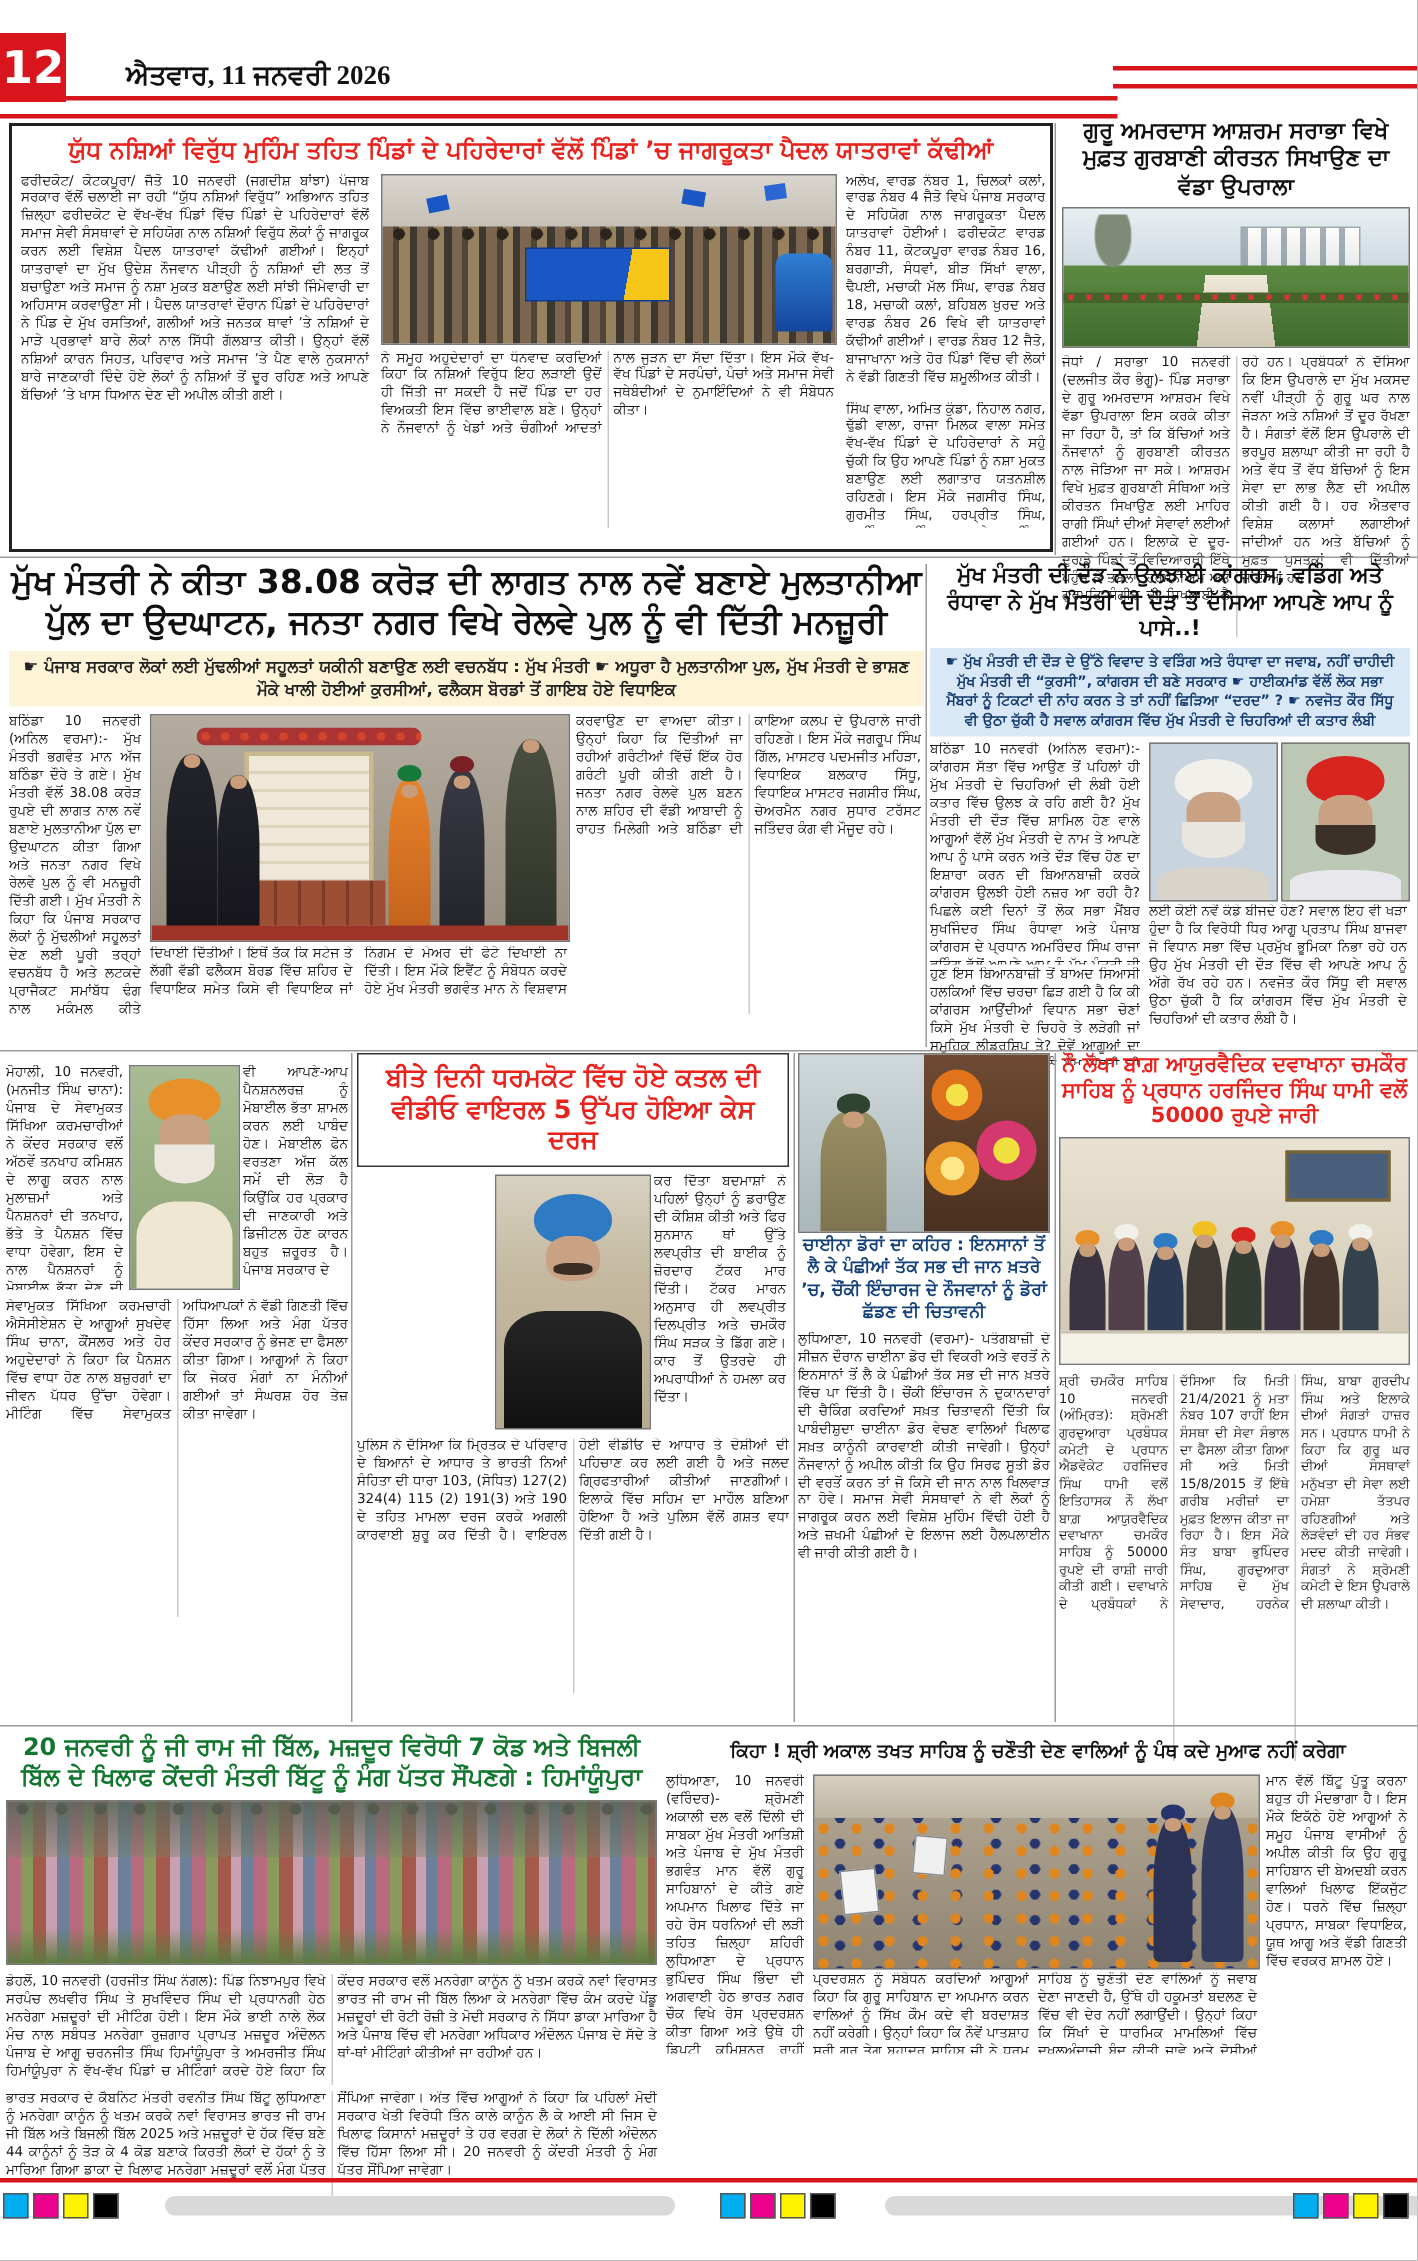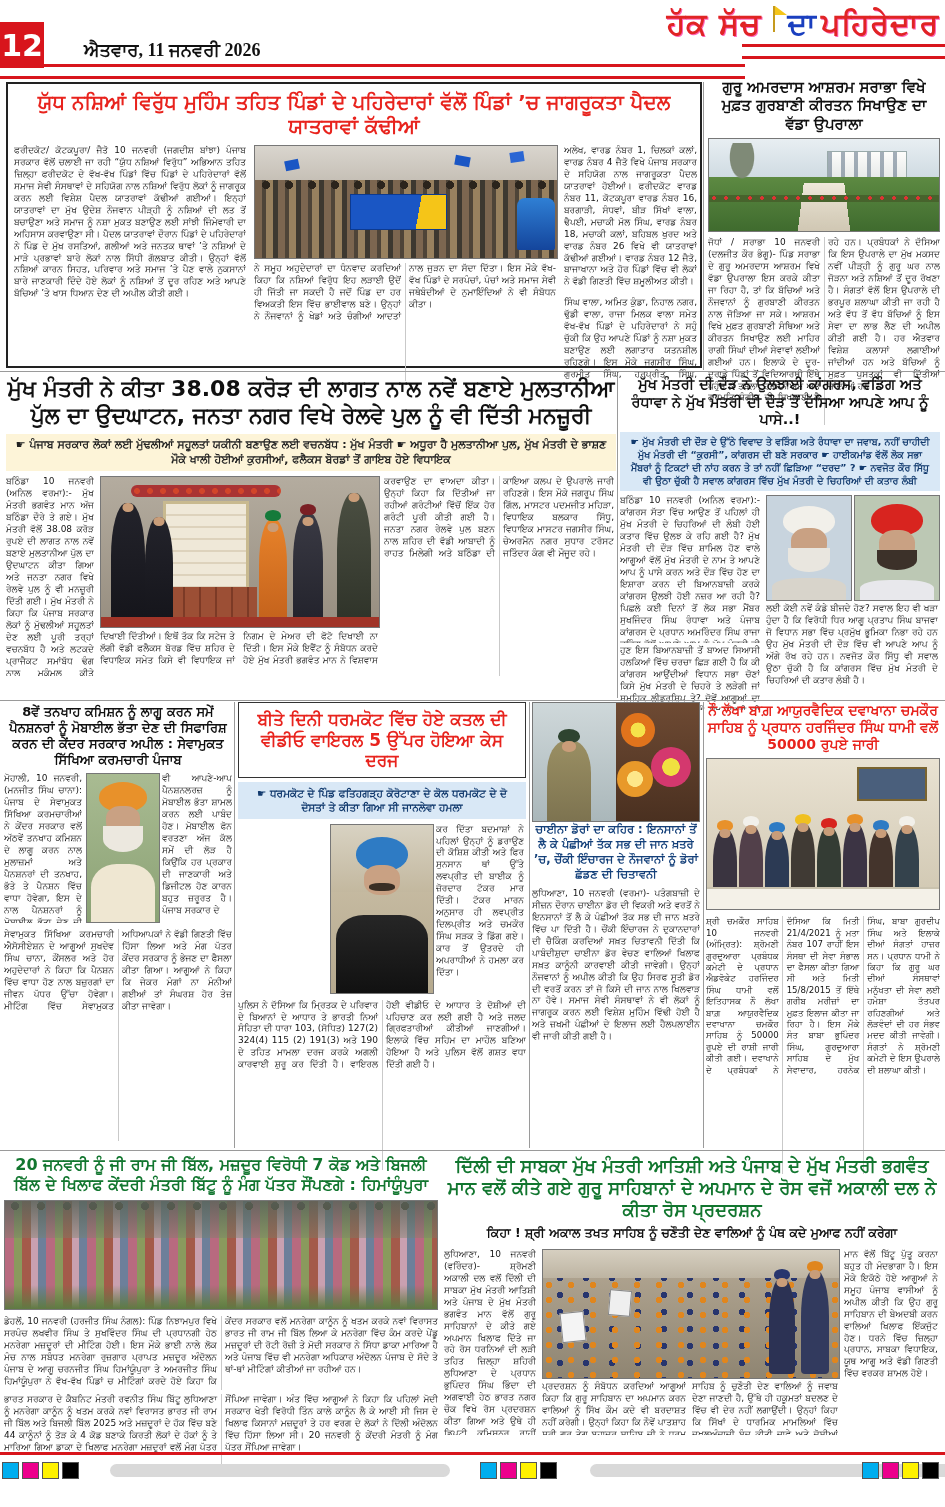--- a/index.html
+++ b/index.html
@@ -67,31 +67,25 @@
 </style>
 </head>
 <body>
 
 <div class="page">
 
   <div class="pgnum">
     <span>12</span>
   </div>
   <div class="date">ਐਤਵਾਰ, 11 ਜਨਵਰੀ 2026</div>
-  <div class="masthead">
-    <span class="m-red">ਹੱਕ ਸੱਚ</span>
-    <span class="flag"></span>
-    <span class="m-blue">ਦਾ</span>
-    <span class="m-red">ਪਹਿਰੇਦਾਰ</span>
-  </div>
   <div class="rule2" style="left:742px;top:44px;width:203px;"></div>
   <div class="rule2" style="left:0;top:64px;width:745px;"></div>
 
   <section class="abs" style="left:6px;top:82px;width:696px;height:286px;border:2px solid #222;box-sizing:border-box;padding:4px 6px;">
-    <div class="hl hl-red" style="font-size:20px;margin:2px 0 6px 0;">ਯੁੱਧ ਨਸ਼ਿਆਂ ਵਿਰੁੱਧ ਮੁਹਿੰਮ ਤਹਿਤ ਪਿੰਡਾਂ ਦੇ ਪਹਿਰੇਦਾਰਾਂ ਵੱਲੋਂ ਪਿੰਡਾਂ ’ਚ ਜਾਗਰੂਕਤਾ ਪੈਦਲ ਯਾਤਰਾਵਾਂ ਕੱਢੀਆਂ</div>
+    <div class="hl hl-red" style="font-size:16px;margin:2px 0 6px 0;">ਯੁੱਧ ਨਸ਼ਿਆਂ ਵਿਰੁੱਧ ਮੁਹਿੰਮ ਤਹਿਤ ਪਿੰਡਾਂ ਦੇ ਪਹਿਰੇਦਾਰਾਂ ਵੱਲੋਂ ਪਿੰਡਾਂ ’ਚ ਜਾਗਰੂਕਤਾ ਪੈਦਲ ਯਾਤਰਾਵਾਂ ਕੱਢੀਆਂ</div>
     <div style="position:relative;height:236px;">
       <div class="bt" style="position:absolute;left:0;top:0;width:232px;height:236px;">ਫਰੀਦਕੋਟ/ ਕੋਟਕਪੂਰਾ/ ਜੈਤੋ 10 ਜਨਵਰੀ (ਜਗਦੀਸ਼ ਬਾਂਝਾ) ਪੰਜਾਬ ਸਰਕਾਰ ਵੱਲੋਂ ਚਲਾਈ ਜਾ ਰਹੀ “ਯੁੱਧ ਨਸ਼ਿਆਂ ਵਿਰੁੱਧ” ਅਭਿਆਨ ਤਹਿਤ ਜ਼ਿਲ੍ਹਾ ਫਰੀਦਕੋਟ ਦੇ ਵੱਖ-ਵੱਖ ਪਿੰਡਾਂ ਵਿੱਚ ਪਿੰਡਾਂ ਦੇ ਪਹਿਰੇਦਾਰਾਂ ਵੱਲੋਂ ਸਮਾਜ ਸੇਵੀ ਸੰਸਥਾਵਾਂ ਦੇ ਸਹਿਯੋਗ ਨਾਲ ਨਸ਼ਿਆਂ ਵਿਰੁੱਧ ਲੋਕਾਂ ਨੂੰ ਜਾਗਰੂਕ ਕਰਨ ਲਈ ਵਿਸ਼ੇਸ਼ ਪੈਦਲ ਯਾਤਰਾਵਾਂ ਕੱਢੀਆਂ ਗਈਆਂ। ਇਨ੍ਹਾਂ ਯਾਤਰਾਵਾਂ ਦਾ ਮੁੱਖ ਉਦੇਸ਼ ਨੌਜਵਾਨ ਪੀੜ੍ਹੀ ਨੂੰ ਨਸ਼ਿਆਂ ਦੀ ਲਤ ਤੋਂ ਬਚਾਉਣਾ ਅਤੇ ਸਮਾਜ ਨੂੰ ਨਸ਼ਾ ਮੁਕਤ ਬਣਾਉਣ ਲਈ ਸਾਂਝੀ ਜਿੰਮੇਵਾਰੀ ਦਾ ਅਹਿਸਾਸ ਕਰਵਾਉਣਾ ਸੀ। ਪੈਦਲ ਯਾਤਰਾਵਾਂ ਦੌਰਾਨ ਪਿੰਡਾਂ ਦੇ ਪਹਿਰੇਦਾਰਾਂ ਨੇ ਪਿੰਡ ਦੇ ਮੁੱਖ ਰਸਤਿਆਂ, ਗਲੀਆਂ ਅਤੇ ਜਨਤਕ ਥਾਵਾਂ ’ਤੇ ਨਸ਼ਿਆਂ ਦੇ ਮਾੜੇ ਪ੍ਰਭਾਵਾਂ ਬਾਰੇ ਲੋਕਾਂ ਨਾਲ ਸਿੱਧੀ ਗੱਲਬਾਤ ਕੀਤੀ। ਉਨ੍ਹਾਂ ਵੱਲੋਂ ਨਸ਼ਿਆਂ ਕਾਰਨ ਸਿਹਤ, ਪਰਿਵਾਰ ਅਤੇ ਸਮਾਜ ’ਤੇ ਪੈਣ ਵਾਲੇ ਨੁਕਸਾਨਾਂ ਬਾਰੇ ਜਾਣਕਾਰੀ ਦਿੰਦੇ ਹੋਏ ਲੋਕਾਂ ਨੂੰ ਨਸ਼ਿਆਂ ਤੋਂ ਦੂਰ ਰਹਿਣ ਅਤੇ ਆਪਣੇ ਬੱਚਿਆਂ ’ਤੇ ਖਾਸ ਧਿਆਨ ਦੇਣ ਦੀ ਅਪੀਲ ਕੀਤੀ ਗਈ।</div>
 
       <div class="ph" style="left:240px;top:0;width:302px;height:112px;">
         <div class="layer" style="left:0;top:0;width:100%;height:45%;background:linear-gradient(#d9d5ce,#bdb6ab);"></div>
         <div class="layer peopleA" style="left:0;top:34px;width:100%;height:78px;"></div>
         <div class="layer" style="left:95px;top:48px;width:95px;height:34px;background:linear-gradient(100deg,#1a56c4 70%,#f5c518 70%);border:1px solid #0d3a8f;"></div>
         <div class="layer" style="left:30px;top:14px;width:14px;height:10px;background:#1a56c4;transform:rotate(-12deg);"></div>
         <div class="layer" style="left:200px;top:10px;width:15px;height:10px;background:#1a56c4;transform:rotate(10deg);"></div>
         <div class="layer" style="left:255px;top:6px;width:14px;height:10px;background:#2a66d4;transform:rotate(-8deg);"></div>
@@ -178,37 +172,35 @@
       </div>
       <div class="bt" style="position:absolute;left:146px;top:108px;width:172px;height:107px;">ਲਈ ਕੋਈ ਨਵੇਂ ਕੰਡੇ ਬੀਜਦੇ ਹੋਣ? ਸਵਾਲ ਇਹ ਵੀ ਖੜਾ ਹੁੰਦਾ ਹੈ ਕਿ ਵਿਰੋਧੀ ਧਿਰ ਆਗੂ ਪ੍ਰਤਾਪ ਸਿੰਘ ਬਾਜਵਾ ਜੋ ਵਿਧਾਨ ਸਭਾ ਵਿੱਚ ਪ੍ਰਮੁੱਖ ਭੂਮਿਕਾ ਨਿਭਾ ਰਹੇ ਹਨ ਉਹ ਮੁੱਖ ਮੰਤਰੀ ਦੀ ਦੌੜ ਵਿੱਚ ਵੀ ਆਪਣੇ ਆਪ ਨੂੰ ਅੱਗੇ ਰੱਖ ਰਹੇ ਹਨ। ਨਵਜੋਤ ਕੌਰ ਸਿੱਧੂ ਵੀ ਸਵਾਲ ਉਠਾ ਚੁੱਕੀ ਹੈ ਕਿ ਕਾਂਗਰਸ ਵਿੱਚ ਮੁੱਖ ਮੰਤਰੀ ਦੇ ਚਿਹਰਿਆਂ ਦੀ ਕਤਾਰ ਲੰਬੀ ਹੈ।</div>
       <div class="bt" style="position:absolute;left:0;top:150px;width:140px;height:65px;">ਹੁਣ ਇਸ ਬਿਆਨਬਾਜ਼ੀ ਤੋਂ ਬਾਅਦ ਸਿਆਸੀ ਹਲਕਿਆਂ ਵਿੱਚ ਚਰਚਾ ਛਿੜ ਗਈ ਹੈ ਕਿ ਕੀ ਕਾਂਗਰਸ ਆਉਂਦੀਆਂ ਵਿਧਾਨ ਸਭਾ ਚੋਣਾਂ ਕਿਸੇ ਮੁੱਖ ਮੰਤਰੀ ਦੇ ਚਿਹਰੇ ਤੇ ਲੜੇਗੀ ਜਾਂ ਸਮੂਹਿਕ ਲੀਡਰਸ਼ਿਪ ਤੇ? ਦੋਵੇਂ ਆਗੂਆਂ ਦਾ ਕਹਿਣਾ ਹੈ ਕਿ ਉਨ੍ਹਾਂ ਨੂੰ ਮੁੱਖ ਮੰਤਰੀ ਦੀ ਕੁਰਸੀ ਨਹੀਂ ਚਾਹੀਦੀ, ਕਾਂਗਰਸ ਦੀ ਸਰਕਾਰ ਬਣੇ ਇਹੀ ਉਨ੍ਹਾਂ ਦੀ ਇੱਛਾ ਹੈ। ਹਾਈਕਮਾਂਡ ਵੱਲੋਂ ਅਜੇ ਤੱਕ ਕਿਸੇ ਵੀ ਚਿਹਰੇ ਦਾ ਐਲਾਨ ਨਹੀਂ ਕੀਤਾ ਗਿਆ ਜਿਸ ਕਰਕੇ ਵਰਕਰਾਂ ਵਿੱਚ ਭੰਬਲਭੂਸਾ ਬਣਿਆ ਹੋਇਆ ਹੈ ਅਤੇ ਉੱਥੇ ਹੀ ਕਾਂਗਰਸ ਦੀ ਅੰਦਰੂਨੀ ਲੜਾਈ ਵੀ ਹੋਰ ਤੇਜ਼ ਹੁੰਦੀ ਜਾ ਰਹੀ ਹੈ।</div>
     </div>
   </section>
 
   <div class="hline" style="left:0;top:700px;width:945px;"></div>
   <div class="vline" style="left:617px;top:376px;height:322px;"></div>
 
   <section class="abs" style="left:4px;top:704px;width:228px;height:444px;">
-    <div class="hl hl-black" style="font-size:13px;">8ਵੇਂ ਤਨਖਾਹ ਕਮਿਸ਼ਨ ਨੂੰ ਲਾਗੂ ਕਰਨ ਸਮੇਂ ਪੈਨਸ਼ਨਰਾਂ ਨੂੰ ਮੋਬਾਈਲ ਭੱਤਾ ਦੇਣ ਦੀ ਸਿਫਾਰਿਸ਼ ਕਰਨ ਦੀ ਕੇਂਦਰ ਸਰਕਾਰ ਅਪੀਲ : ਸੇਵਾਮੁਕਤ ਸਿੱਖਿਆ ਕਰਮਚਾਰੀ ਪੰਜਾਬ</div>
     <div style="position:relative;height:150px;margin-top:6px;">
       <div class="bt" style="position:absolute;left:0;top:0;width:78px;height:150px;">ਮੋਹਾਲੀ, 10 ਜਨਵਰੀ, (ਮਨਜੀਤ ਸਿੰਘ ਚਾਨਾ): ਪੰਜਾਬ ਦੇ ਸੇਵਾਮੁਕਤ ਸਿੱਖਿਆ ਕਰਮਚਾਰੀਆਂ ਨੇ ਕੇਂਦਰ ਸਰਕਾਰ ਵਲੋਂ ਅੱਠਵੇਂ ਤਨਖਾਹ ਕਮਿਸ਼ਨ ਦੇ ਲਾਗੂ ਕਰਨ ਨਾਲ ਮੁਲਾਜ਼ਮਾਂ ਅਤੇ ਪੈਨਸ਼ਨਰਾਂ ਦੀ ਤਨਖਾਹ, ਭੱਤੇ ਤੇ ਪੈਨਸ਼ਨ ਵਿੱਚ ਵਾਧਾ ਹੋਵੇਗਾ, ਇਸ ਦੇ ਨਾਲ ਪੈਨਸ਼ਨਰਾਂ ਨੂੰ ਮੋਬਾਈਲ ਭੱਤਾ ਦੇਣ ਦੀ ਸਿਫਾਰਿਸ਼ ਕਰਨ ਦੀ ਅਪੀਲ ਕੀਤੀ ਹੈ।</div>
       <div class="ph" style="left:82px;top:0;width:72px;height:148px;background:linear-gradient(#a9bb92,#8ba275);">
         <div class="p-turb" style="top:8px;width:48px;height:30px;background:#e8912a;"></div>
         <div class="p-face" style="top:32px;width:34px;height:28px;border-radius:42%;"></div>
         <div class="p-beard" style="top:52px;width:40px;height:26px;background:#ece8df;"></div>
         <div class="p-body" style="width:64px;height:58px;background:#efe7d2;"></div>
       </div>
       <div class="bt" style="position:absolute;left:158px;top:0;width:70px;height:150px;">ਵੀ ਆਪਣੇ-ਆਪ ਪੈਨਸ਼ਨਲਰਜ਼ ਨੂੰ ਮੋਬਾਈਲ ਭੱਤਾ ਸ਼ਾਮਲ ਕਰਨ ਲਈ ਪਾਬੰਦ ਹੋਣ। ਮੋਬਾਈਲ ਫੋਨ ਵਰਤਣਾ ਅੱਜ ਕੱਲ ਸਮੇਂ ਦੀ ਲੋੜ ਹੈ ਕਿਉਂਕਿ ਹਰ ਪ੍ਰਕਾਰ ਦੀ ਜਾਣਕਾਰੀ ਅਤੇ ਡਿਜੀਟਲ ਹੋਣ ਕਾਰਨ ਬਹੁਤ ਜ਼ਰੂਰਤ ਹੈ। ਪੰਜਾਬ ਸਰਕਾਰ ਦੇ</div>
     </div>
     <div class="bt c2" style="margin-top:6px;height:212px;">ਸੇਵਾਮੁਕਤ ਸਿੱਖਿਆ ਕਰਮਚਾਰੀ ਐਸੋਸੀਏਸ਼ਨ ਦੇ ਆਗੂਆਂ ਸੁਖਦੇਵ ਸਿੰਘ ਚਾਨਾ, ਕੌਂਸਲਰ ਅਤੇ ਹੋਰ ਅਹੁਦੇਦਾਰਾਂ ਨੇ ਕਿਹਾ ਕਿ ਪੈਨਸ਼ਨ ਵਿੱਚ ਵਾਧਾ ਹੋਣ ਨਾਲ ਬਜ਼ੁਰਗਾਂ ਦਾ ਜੀਵਨ ਪੱਧਰ ਉੱਚਾ ਹੋਵੇਗਾ। ਮੀਟਿੰਗ ਵਿੱਚ ਸੇਵਾਮੁਕਤ ਅਧਿਆਪਕਾਂ ਨੇ ਵੱਡੀ ਗਿਣਤੀ ਵਿੱਚ ਹਿੱਸਾ ਲਿਆ ਅਤੇ ਮੰਗ ਪੱਤਰ ਕੇਂਦਰ ਸਰਕਾਰ ਨੂੰ ਭੇਜਣ ਦਾ ਫੈਸਲਾ ਕੀਤਾ ਗਿਆ। ਆਗੂਆਂ ਨੇ ਕਿਹਾ ਕਿ ਜੇਕਰ ਮੰਗਾਂ ਨਾ ਮੰਨੀਆਂ ਗਈਆਂ ਤਾਂ ਸੰਘਰਸ਼ ਹੋਰ ਤੇਜ਼ ਕੀਤਾ ਜਾਵੇਗਾ।</div>
   </section>
 
   <section class="abs" style="left:238px;top:702px;width:288px;height:446px;">
     <div class="hl hl-red" style="font-size:17px;border:1.5px solid #333;padding:6px 4px;">ਬੀਤੇ ਦਿਨੀ ਧਰਮਕੋਟ ਵਿੱਚ ਹੋਏ ਕਤਲ ਦੀ ਵੀਡੀਓ ਵਾਇਰਲ 5 ਉੱਪਰ ਹੋਇਆ ਕੇਸ ਦਰਜ</div>
-    <div class="subband band-blue" style="margin-top:4px;font-size:10.5px;">☛ ਧਰਮਕੋਟ ਦੇ ਪਿੰਡ ਫਤਿਹਗੜ੍ਹ ਕੋਰੋਟਾਣਾ ਦੇ ਕੋਲ ਧਰਮਕੋਟ ਦੇ ਦੋ ਦੋਸਤਾਂ ਤੇ ਕੀਤਾ ਗਿਆ ਸੀ ਜਾਨਲੇਵਾ ਹਮਲਾ</div>
     <div style="position:relative;height:170px;margin-top:5px;">
       <div class="ph" style="left:92px;top:0;width:102px;height:168px;background:linear-gradient(#cfc4ac,#b5a98e);">
         <div class="layer" style="left:0;top:0;width:100%;height:40%;background:linear-gradient(#d8d2c2,#c3b89f);"></div>
         <div class="p-turb" style="top:12px;width:52px;height:34px;background:#2e7bc4;"></div>
         <div class="p-face" style="top:40px;width:36px;height:30px;border-radius:42%;"></div>
         <div class="p-beard" style="top:58px;width:26px;height:8px;background:#3a2e24;border-radius:40%;"></div>
         <div class="p-body" style="width:92px;height:78px;background:linear-gradient(#262626,#111);border-radius:30% 30% 0 0;"></div>
       </div>
       <div class="bt" style="position:absolute;left:198px;top:0;width:88px;height:170px;">ਕਰ ਦਿੱਤਾ ਬਦਮਾਸ਼ਾਂ ਨੇ ਪਹਿਲਾਂ ਉਨ੍ਹਾਂ ਨੂੰ ਡਰਾਉਣ ਦੀ ਕੋਸ਼ਿਸ਼ ਕੀਤੀ ਅਤੇ ਫਿਰ ਸੁਨਸਾਨ ਥਾਂ ਉੱਤੇ ਲਵਪ੍ਰੀਤ ਦੀ ਬਾਈਕ ਨੂੰ ਜ਼ੋਰਦਾਰ ਟੱਕਰ ਮਾਰ ਦਿੱਤੀ। ਟੱਕਰ ਮਾਰਨ ਅਨੁਸਾਰ ਹੀ ਲਵਪ੍ਰੀਤ ਦਿਲਪ੍ਰੀਤ ਅਤੇ ਚਮਕੌਰ ਸਿੰਘ ਸੜਕ ਤੇ ਡਿੱਗ ਗਏ। ਕਾਰ ਤੋਂ ਉਤਰਦੇ ਹੀ ਅਪਰਾਧੀਆਂ ਨੇ ਹਮਲਾ ਕਰ ਦਿੱਤਾ।</div>
     </div>
@@ -282,21 +274,20 @@
     <div class="hl hl-green" style="font-size:16px;">20 ਜਨਵਰੀ ਨੂੰ ਜੀ ਰਾਮ ਜੀ ਬਿੱਲ, ਮਜ਼ਦੂਰ ਵਿਰੋਧੀ 7 ਕੋਡ ਅਤੇ ਬਿਜਲੀ ਬਿੱਲ ਦੇ ਖਿਲਾਫ ਕੇਂਦਰੀ ਮੰਤਰੀ ਬਿੱਟੂ ਨੂੰ ਮੰਗ ਪੱਤਰ ਸੌਂਪਣਗੇ : ਹਿਮਾਂਯੂੰਪੁਰਾ</div>
     <div class="ph peopleW" style="position:relative;display:block;width:432px;height:108px;margin-top:6px;background-color:#8a9a6a;">
       <div class="layer" style="left:0;top:0;width:100%;height:34%;background:linear-gradient(rgba(90,100,90,.85),rgba(120,130,105,.4));"></div>
       <div class="layer" style="left:0;bottom:0;width:100%;height:22%;background:linear-gradient(transparent,#5f7a42);"></div>
     </div>
     <div class="bt c2" style="margin-top:6px;height:74px;">ਡੇਹਲੋਂ, 10 ਜਨਵਰੀ (ਹਰਜੀਤ ਸਿੰਘ ਨੰਗਲ): ਪਿੰਡ ਨਿਝਾਮਪੁਰ ਵਿਖੇ ਸਰਪੰਚ ਲਖਵੀਰ ਸਿੰਘ ਤੇ ਸੁਖਵਿੰਦਰ ਸਿੰਘ ਦੀ ਪ੍ਰਧਾਨਗੀ ਹੇਠ ਮਨਰੇਗਾ ਮਜ਼ਦੂਰਾਂ ਦੀ ਮੀਟਿੰਗ ਹੋਈ। ਇਸ ਮੌਕੇ ਭਾਈ ਨਾਲੇ ਲੋਕ ਮੰਚ ਨਾਲ ਸਬੰਧਤ ਮਨਰੇਗਾ ਰੁਜ਼ਗਾਰ ਪ੍ਰਾਪਤ ਮਜ਼ਦੂਰ ਅੰਦੋਲਨ ਪੰਜਾਬ ਦੇ ਆਗੂ ਚਰਨਜੀਤ ਸਿੰਘ ਹਿਮਾਂਯੂੰਪੁਰਾ ਤੇ ਅਮਰਜੀਤ ਸਿੰਘ ਹਿਮਾਂਯੂੰਪੁਰਾ ਨੇ ਵੱਖ-ਵੱਖ ਪਿੰਡਾਂ ਚ ਮੀਟਿੰਗਾਂ ਕਰਦੇ ਹੋਏ ਕਿਹਾ ਕਿ ਕੇਂਦਰ ਸਰਕਾਰ ਵਲੋਂ ਮਨਰੇਗਾ ਕਾਨੂੰਨ ਨੂੰ ਖਤਮ ਕਰਕੇ ਨਵਾਂ ਵਿਰਾਸਤ ਭਾਰਤ ਜੀ ਰਾਮ ਜੀ ਬਿੱਲ ਲਿਆ ਕੇ ਮਨਰੇਗਾ ਵਿੱਚ ਕੰਮ ਕਰਦੇ ਪੇਂਡੂ ਮਜ਼ਦੂਰਾਂ ਦੀ ਰੋਟੀ ਰੋਜ਼ੀ ਤੇ ਮੋਦੀ ਸਰਕਾਰ ਨੇ ਸਿੱਧਾ ਡਾਕਾ ਮਾਰਿਆ ਹੈ ਅਤੇ ਪੰਜਾਬ ਵਿੱਚ ਵੀ ਮਨਰੇਗਾ ਅਧਿਕਾਰ ਅੰਦੋਲਨ ਪੰਜਾਬ ਦੇ ਸੱਦੇ ਤੇ ਥਾਂ-ਥਾਂ ਮੀਟਿੰਗਾਂ ਕੀਤੀਆਂ ਜਾ ਰਹੀਆਂ ਹਨ।</div>
     <div class="bt c2" style="margin-top:4px;height:76px;">ਭਾਰਤ ਸਰਕਾਰ ਦੇ ਕੈਬਨਿਟ ਮੰਤਰੀ ਰਵਨੀਤ ਸਿੰਘ ਬਿੱਟੂ ਲੁਧਿਆਣਾ ਨੂੰ ਮਨਰੇਗਾ ਕਾਨੂੰਨ ਨੂੰ ਖਤਮ ਕਰਕੇ ਨਵਾਂ ਵਿਰਾਸਤ ਭਾਰਤ ਜੀ ਰਾਮ ਜੀ ਬਿੱਲ ਅਤੇ ਬਿਜਲੀ ਬਿੱਲ 2025 ਅਤੇ ਮਜ਼ਦੂਰਾਂ ਦੇ ਹੱਕ ਵਿੱਚ ਬਣੇ 44 ਕਾਨੂੰਨਾਂ ਨੂੰ ਤੋੜ ਕੇ 4 ਕੋਡ ਬਣਾਕੇ ਕਿਰਤੀ ਲੋਕਾਂ ਦੇ ਹੱਕਾਂ ਨੂੰ ਤੇ ਮਾਰਿਆ ਗਿਆ ਡਾਕਾ ਦੇ ਖਿਲਾਫ ਮਨਰੇਗਾ ਮਜ਼ਦੂਰਾਂ ਵਲੋਂ ਮੰਗ ਪੱਤਰ ਸੌਂਪਿਆ ਜਾਵੇਗਾ। ਅੰਤ ਵਿੱਚ ਆਗੂਆਂ ਨੇ ਕਿਹਾ ਕਿ ਪਹਿਲਾਂ ਮੋਦੀ ਸਰਕਾਰ ਖੇਤੀ ਵਿਰੋਧੀ ਤਿੰਨ ਕਾਲੇ ਕਾਨੂੰਨ ਲੈ ਕੇ ਆਈ ਸੀ ਜਿਸ ਦੇ ਖਿਲਾਫ ਕਿਸਾਨਾਂ ਮਜ਼ਦੂਰਾਂ ਤੇ ਹਰ ਵਰਗ ਦੇ ਲੋਕਾਂ ਨੇ ਦਿੱਲੀ ਅੰਦੋਲਨ ਵਿੱਚ ਹਿੱਸਾ ਲਿਆ ਸੀ। 20 ਜਨਵਰੀ ਨੂੰ ਕੇਂਦਰੀ ਮੰਤਰੀ ਨੂੰ ਮੰਗ ਪੱਤਰ ਸੌਂਪਿਆ ਜਾਵੇਗਾ।</div>
   </section>
 
   <section class="abs" style="left:444px;top:1155px;width:496px;height:288px;">
-    <div class="hl hl-green" style="font-size:18px;">ਦਿੱਲੀ ਦੀ ਸਾਬਕਾ ਮੁੱਖ ਮੰਤਰੀ ਆਤਿਸ਼ੀ ਅਤੇ ਪੰਜਾਬ ਦੇ ਮੁੱਖ ਮੰਤਰੀ ਭਗਵੰਤ ਮਾਨ ਵਲੋਂ ਕੀਤੇ ਗਏ ਗੁਰੂ ਸਾਹਿਬਾਨਾਂ ਦੇ ਅਪਮਾਨ ਦੇ ਰੋਸ ਵਜੋਂ ਅਕਾਲੀ ਦਲ ਨੇ ਕੀਤਾ ਰੋਸ ਪ੍ਰਦਰਸ਼ਨ</div>
     <div class="subband" style="font-size:12.5px;color:#111;">ਕਿਹਾ ! ਸ਼੍ਰੀ ਅਕਾਲ ਤਖਤ ਸਾਹਿਬ ਨੂੰ ਚਣੌਤੀ ਦੇਣ ਵਾਲਿਆਂ ਨੂੰ ਪੰਥ ਕਦੇ ਮੁਆਫ ਨਹੀਂ ਕਰੇਗਾ</div>
     <div style="position:relative;height:186px;margin-top:3px;">
       <div class="bt" style="position:absolute;left:0;top:0;width:92px;height:186px;">ਲੁਧਿਆਣਾ, 10 ਜਨਵਰੀ (ਵਰਿੰਦਰ)- ਸ਼੍ਰੋਮਣੀ ਅਕਾਲੀ ਦਲ ਵਲੋਂ ਦਿੱਲੀ ਦੀ ਸਾਬਕਾ ਮੁੱਖ ਮੰਤਰੀ ਆਤਿਸ਼ੀ ਅਤੇ ਪੰਜਾਬ ਦੇ ਮੁੱਖ ਮੰਤਰੀ ਭਗਵੰਤ ਮਾਨ ਵੱਲੋਂ ਗੁਰੂ ਸਾਹਿਬਾਨਾਂ ਦੇ ਕੀਤੇ ਗਏ ਅਪਮਾਨ ਖਿਲਾਫ ਦਿੱਤੇ ਜਾ ਰਹੇ ਰੋਸ ਧਰਨਿਆਂ ਦੀ ਲੜੀ ਤਹਿਤ ਜ਼ਿਲ੍ਹਾ ਸ਼ਹਿਰੀ ਲੁਧਿਆਣਾ ਦੇ ਪ੍ਰਧਾਨ ਭੁਪਿੰਦਰ ਸਿੰਘ ਭਿੰਦਾ ਦੀ ਅਗਵਾਈ ਹੇਠ ਭਾਰਤ ਨਗਰ ਚੌਕ ਵਿਖੇ ਰੋਸ ਪ੍ਰਦਰਸ਼ਨ ਕੀਤਾ ਗਿਆ ਅਤੇ ਉਥੇ ਹੀ ਡਿਪਟੀ ਕਮਿਸ਼ਨਰ ਰਾਹੀਂ ਮੰਗ ਪੱਤਰ ਸੌਂਪਿਆ ਗਿਆ। ਇਸ ਮੌਕੇ ਵੱਖ-ਵੱਖ ਹਲਕਿਆਂ ਦੇ ਆਗੂ ਅਤੇ ਵਰਕਰ ਵੱਡੀ ਗਿਣਤੀ ਵਿੱਚ ਹਾਜ਼ਰ ਸਨ।</div>
       <div class="ph crowdP" style="left:98px;top:0;width:296px;height:128px;">
         <div class="layer" style="left:0;top:0;width:100%;height:22%;background:linear-gradient(#d6cfc0,#bdb4a2);"></div>
         <div class="fig" style="right:44px;bottom:4px;width:26px;height:96px;background:#2c3254;">
             <i class="turb" style="background:#27356e;"></i>
             <i class="face"></i>
           </div>
         <div class="fig" style="right:10px;bottom:4px;width:28px;height:104px;background:#323a5e;">

